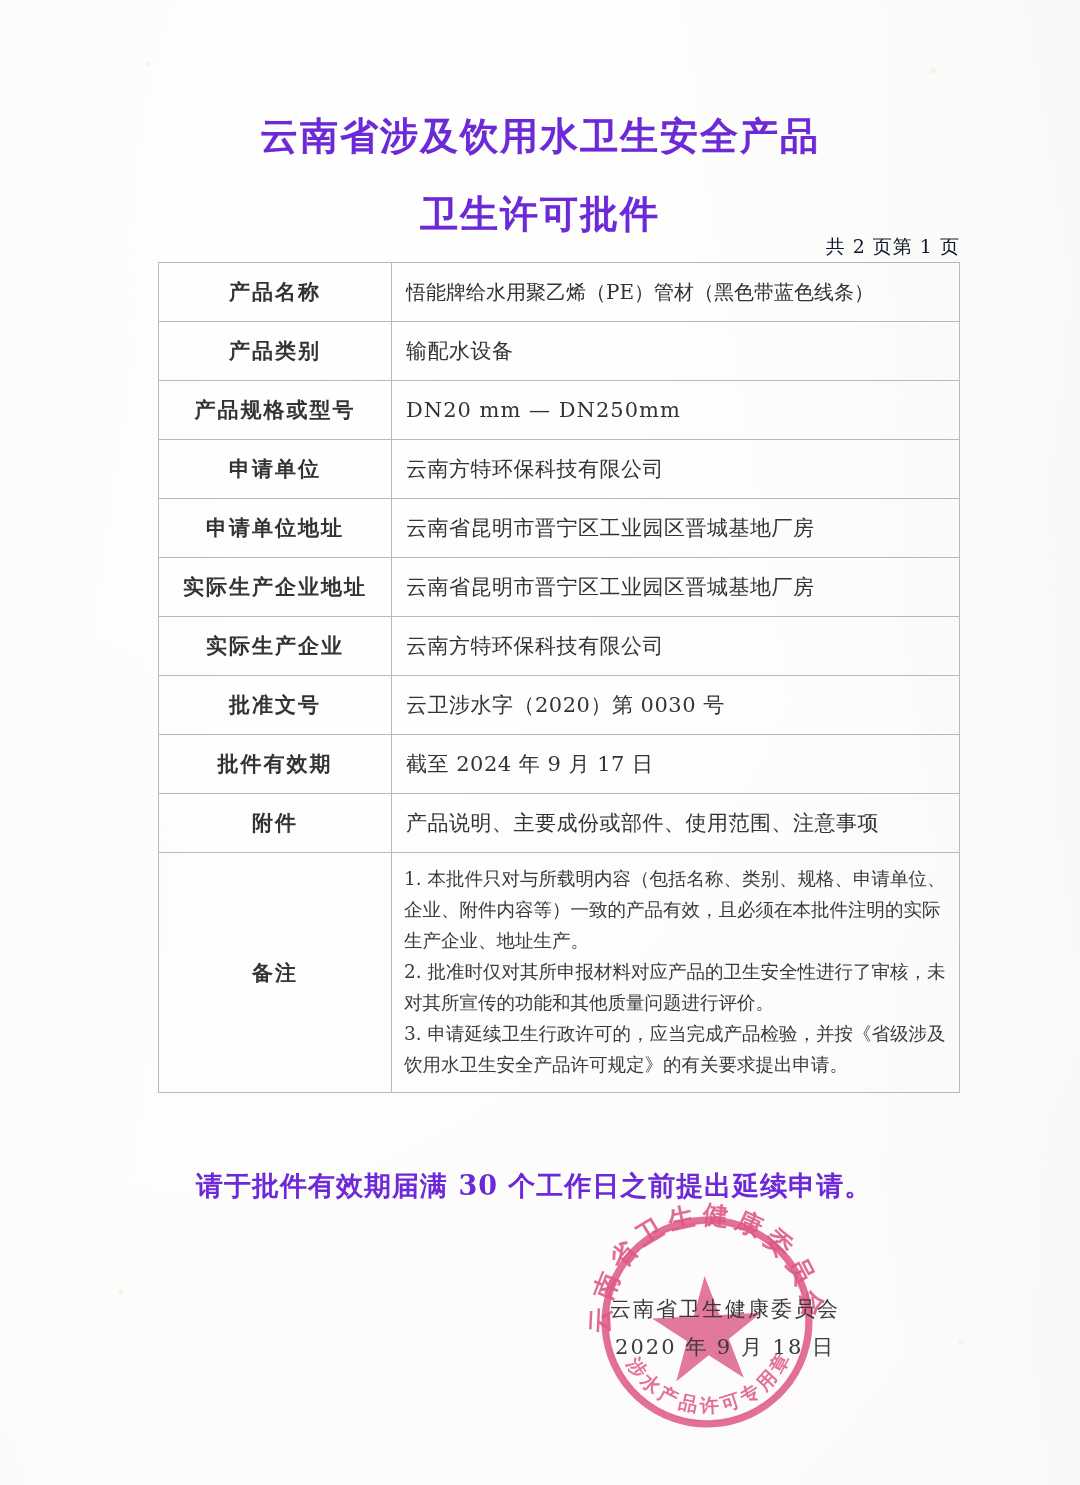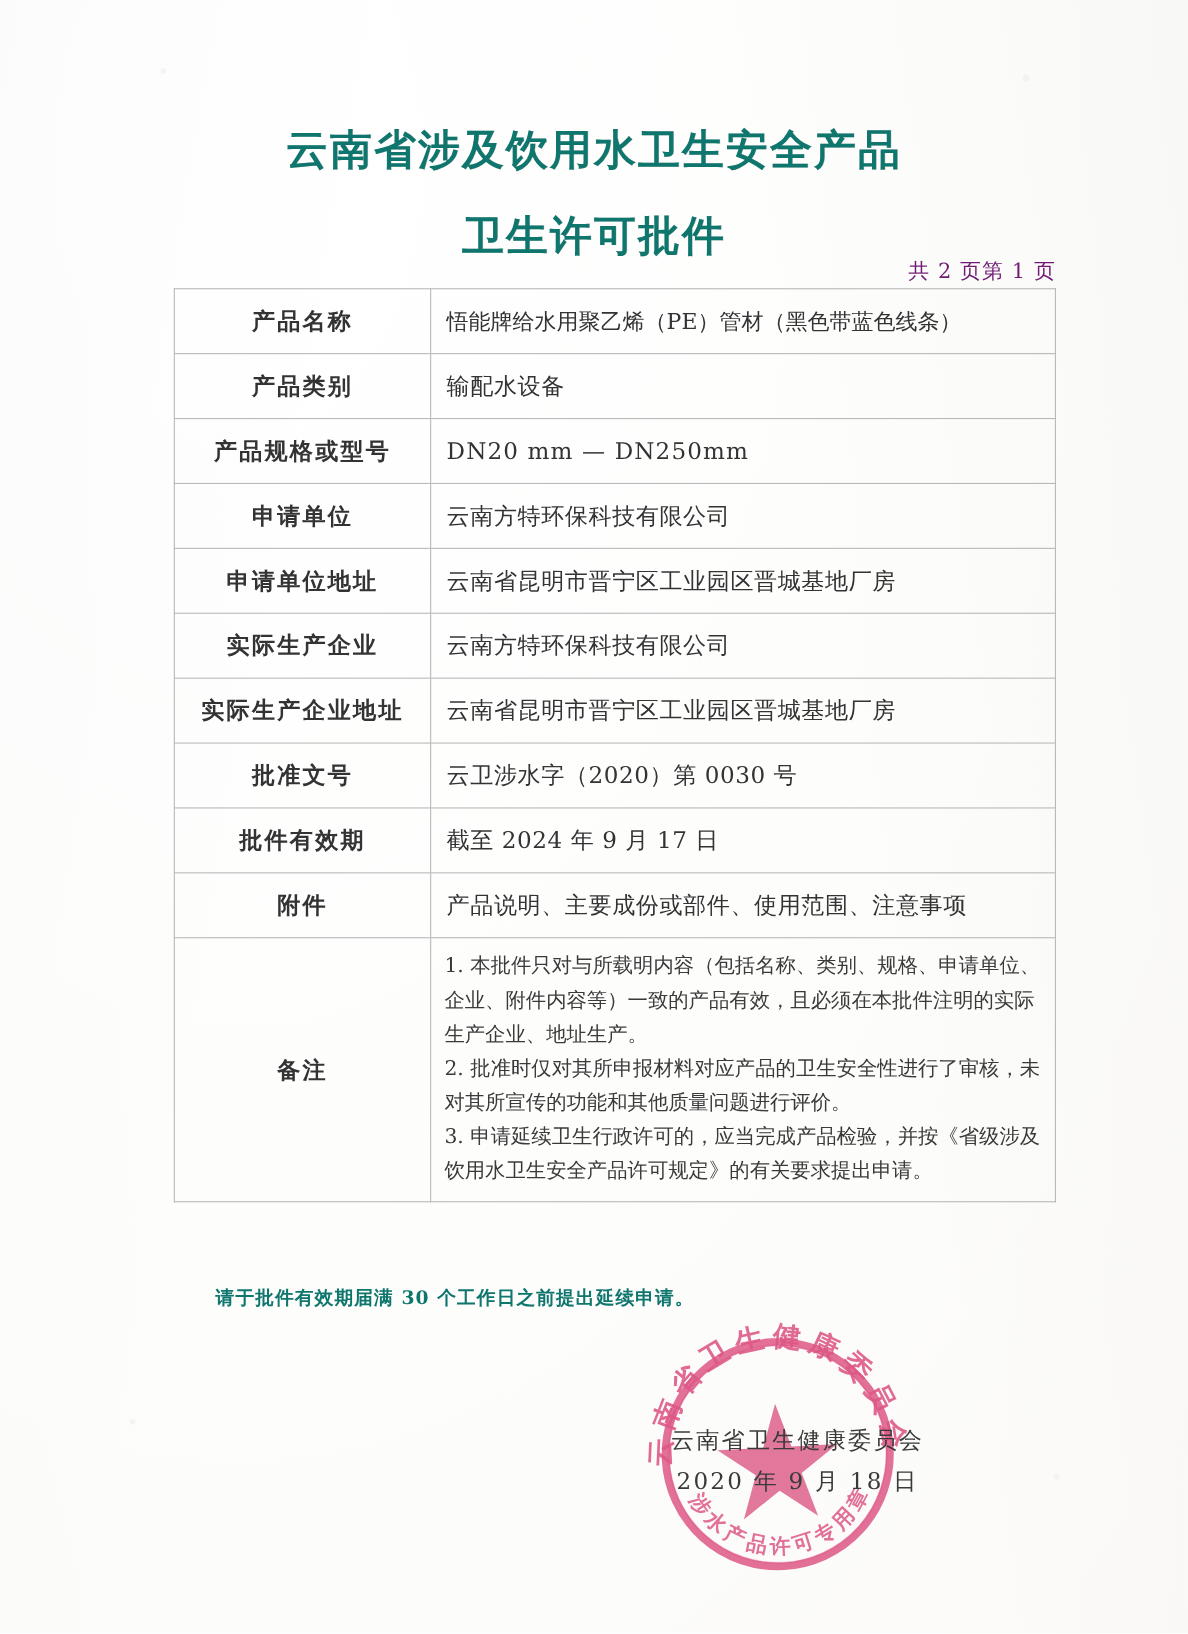--- a/index.html
+++ b/index.html
@@ -46,34 +46,34 @@
     top: 108px;
     width: 1080px;
     text-align: center;
   }
   .doc-title-line {
     font-family: "DejaVu Serif", "Liberation Serif", serif;
     font-weight: 700;
     font-size: 38px;
     letter-spacing: 2px;
     line-height: 56px;
-    color: #0f766e;
+    color: #6d28d9;
     text-shadow: 0.4px 0.4px 0 rgba(120,120,120,0.35);
   }
   .doc-title-line.second {
     margin-top: 22px;
   }
 
   .page-indicator {
     position: absolute;
     right: 120px;
     top: 234px;
     font-size: 19px;
     letter-spacing: 1px;
-    color: #701a75;
+    color: #0f172a;
     font-family: "DejaVu Serif", "Liberation Serif", serif;
   }
 
   
   .cert-table {
     position: absolute;
     left: 158px;
     top: 262px;
     width: 802px;
     border-collapse: collapse;
@@ -128,23 +128,23 @@
     letter-spacing: 0px;
     color: #3a3a3a;
     margin: 0;
   }
 
   
   .footer-note {
     position: absolute;
     left: 196px;
     top: 1168px;
-    font-size: 17px;
+    font-size: 27px;
     letter-spacing: 1px;
-    color: #0f766e;
+    color: #6d28d9;
     font-weight: 600;
   }
 
   
   .signature-block {
     position: absolute;
     left: 560px;
     top: 1290px;
     width: 330px;
     text-align: center;
@@ -237,26 +237,26 @@
       </tr>
       <tr>
         <td class="label">申请单位</td>
         <td class="value">云南方特环保科技有限公司</td>
       </tr>
       <tr>
         <td class="label">申请单位地址</td>
         <td class="value">云南省昆明市晋宁区工业园区晋城基地厂房</td>
       </tr>
       <tr>
+        <td class="label">实际生产企业地址</td>
+        <td class="value">云南省昆明市晋宁区工业园区晋城基地厂房</td>
+      </tr>
+      <tr>
         <td class="label">实际生产企业</td>
         <td class="value">云南方特环保科技有限公司</td>
-      </tr>
-      <tr>
-        <td class="label">实际生产企业地址</td>
-        <td class="value">云南省昆明市晋宁区工业园区晋城基地厂房</td>
       </tr>
       <tr>
         <td class="label">批准文号</td>
         <td class="value">云卫涉水字（2020）第 0030 号</td>
       </tr>
       <tr>
         <td class="label">批件有效期</td>
         <td class="value">截至 2024 年 9 月 17 日</td>
       </tr>
       <tr>

